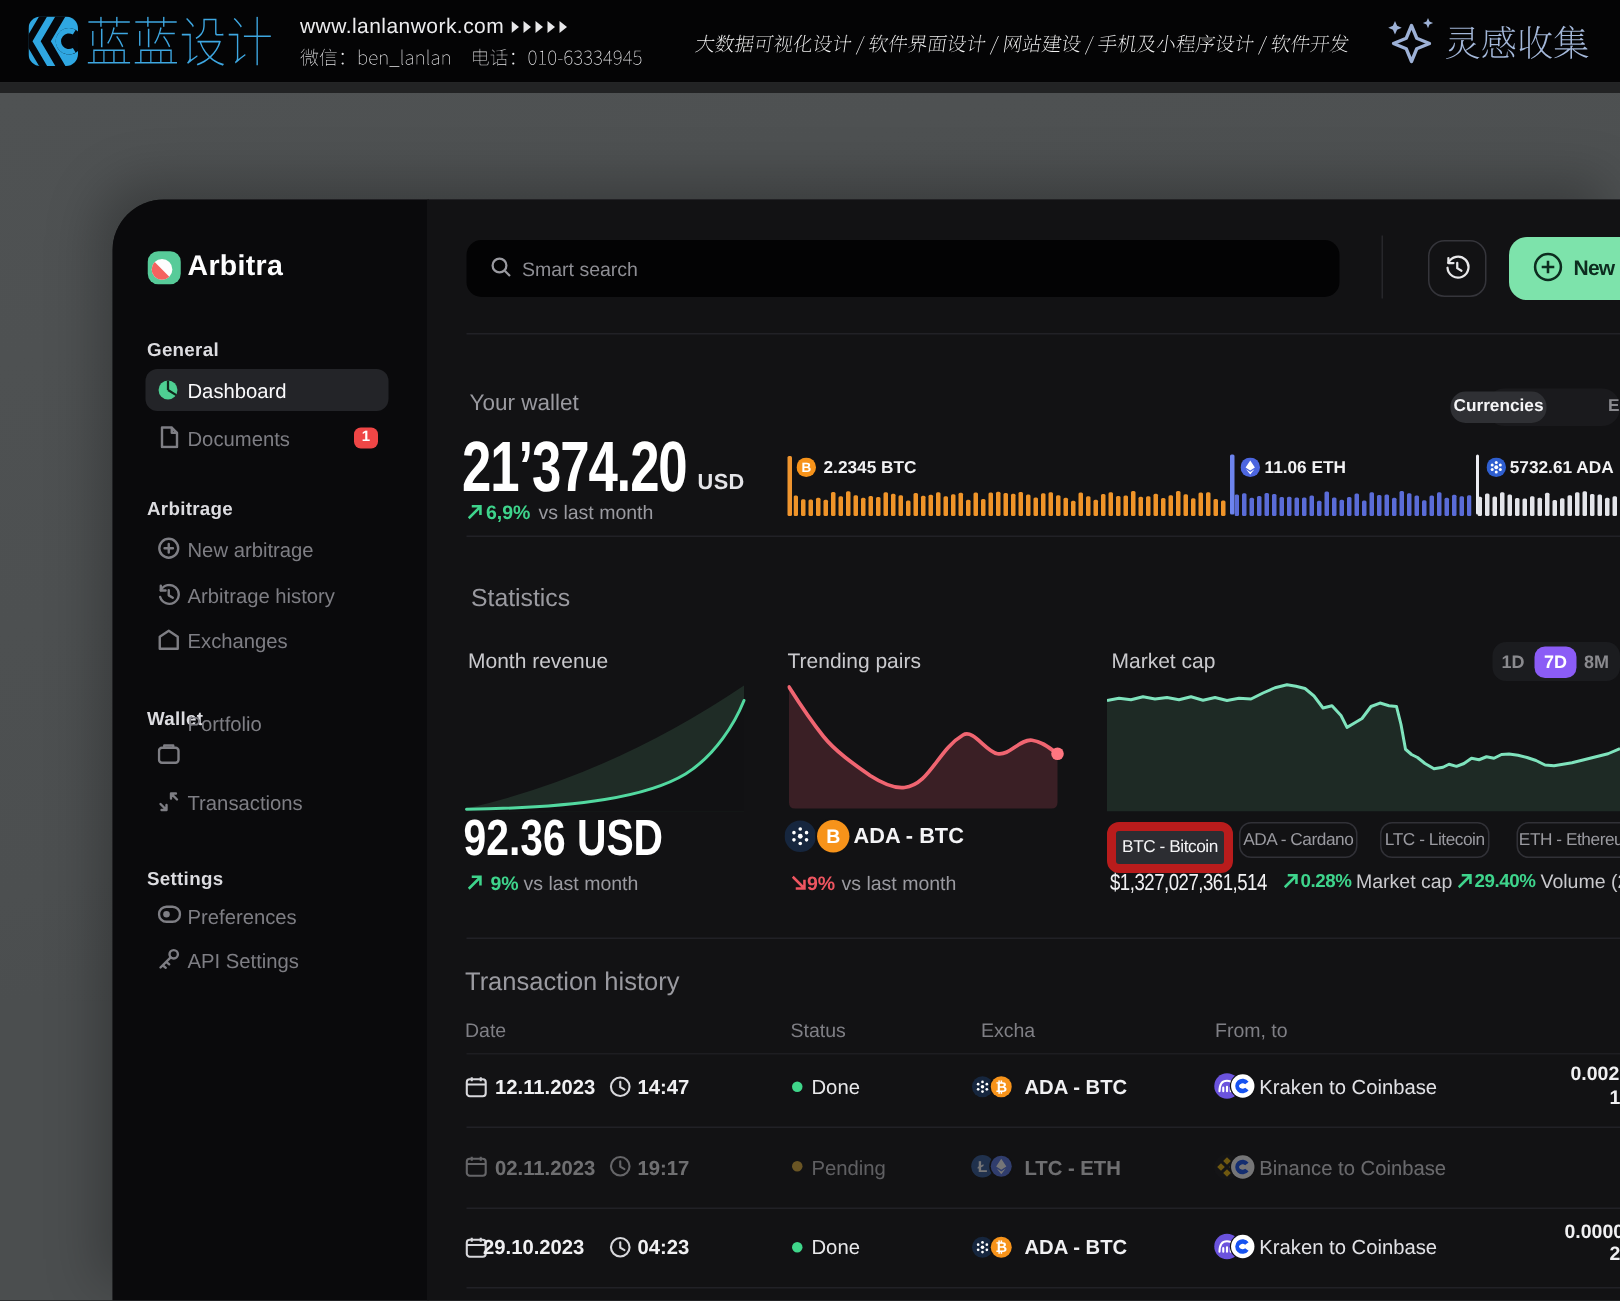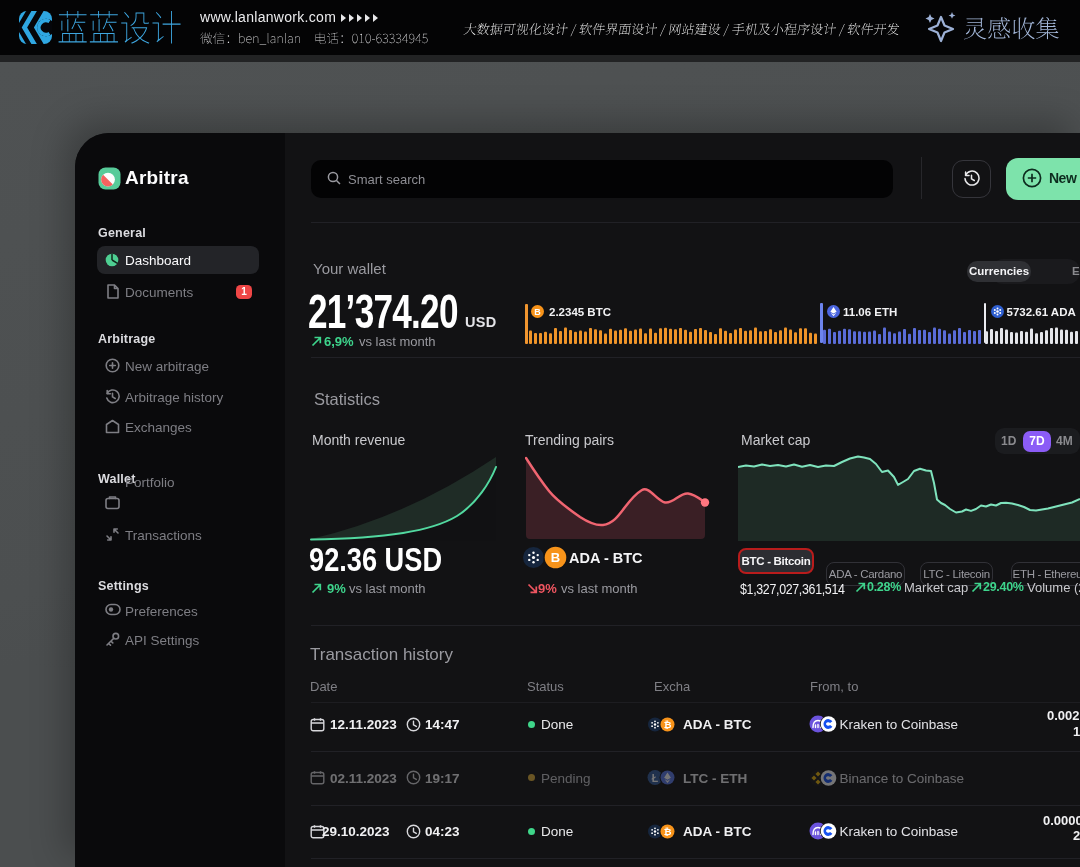--- a/index.html
+++ b/index.html
@@ -19,22 +19,22 @@
   .sicon{stroke:#7e7e84;fill:none;stroke-width:1.6;stroke-linecap:round;stroke-linejoin:round;}
   
   #main{left:210px;top:0;width:795px;height:734px;background:#121214;}
   .gray{color:#9a9aa0;}
   .grn{color:#3ed48c;}
   .red{color:#ee5560;}
   .sep{height:1px;background:#212126;}
   .big{font-weight:bold;color:#fff;white-space:nowrap;transform-origin:left bottom;display:inline-block;}
   .chip{position:absolute;height:22px;border-radius:8px;font-size:11.5px;line-height:22px;
         padding:0;text-align:center;letter-spacing:-0.3px;white-space:nowrap;overflow:hidden;}
-  .chip.on{background:#2c2d32;color:#f4f4f6;font-weight:bold;border:2px solid #b91c1c;}
-  .chip.off{border:1px solid #313137;color:#9a9aa0;margin-top:14px;}
+  .chip.on{background:#2c2d32;color:#f4f4f6;font-weight:normal;border:6px solid #b91c1c;}
+  .chip.off{border:1px solid #313137;color:#9a9aa0;}
   .tname{font-size:13.5px;font-weight:bold;color:#f0f0f2;}
   .tgray{font-size:13.5px;color:#c9c9cd;}
   .hcol{font-size:13px;color:#7f7f85;}
 </style></head>
 <body>
 
 <div class="abs" id="hdr">
   <svg class="abs" style="left:19px;top:11px" width="33" height="33" viewBox="0 0 33 33">
     <defs>
         <clipPath id="lsq">
@@ -361,21 +361,21 @@
 
     <svg class="abs" style="left:453px;top:320px" width="342" height="88" viewBox="0 0 342 88">
       <path d="M0 14 L8 12.5 L16 13.5 L24 11.5 L32 13 L40 12 L48 13.5 L56 11.5 L64 13.8 L72 12 L80 14 L88 12.5 L96 13 L104 9 L112 5.5 L120 3.5 L126 4.5 L132 6 L138 11 L144 19 L150 17.5 L156 24 L160 31.9 L165 29 L170 26 L176 18 L182 15.7 L188 17.5 L193 18 L196 30 L199 46.5 L203 50 L207 52 L212 56 L218 59.5 L224 58.5 L228 56.5 L233 57.9 L238 56 L243 52.5 L248 53.5 L253 51.5 L258 52.5 L263 50 L268 49.7 L274 50.5 L280 52 L286 54 L292 57 L298 57.5 L304 56.5 L310 55.5 L316 54 L322 52.5 L328 51 L334 49.5 L342 46 L342 88 L0 88 Z" fill="#1e2a25"></path>
       <path d="M0 14 L8 12.5 L16 13.5 L24 11.5 L32 13 L40 12 L48 13.5 L56 11.5 L64 13.8 L72 12 L80 14 L88 12.5 L96 13 L104 9 L112 5.5 L120 3.5 L126 4.5 L132 6 L138 11 L144 19 L150 17.5 L156 24 L160 31.9 L165 29 L170 26 L176 18 L182 15.7 L188 17.5 L193 18 L196 30 L199 46.5 L203 50 L207 52 L212 56 L218 59.5 L224 58.5 L228 56.5 L233 57.9 L238 56 L243 52.5 L248 53.5 L253 51.5 L258 52.5 L263 50 L268 49.7 L274 50.5 L280 52 L286 54 L292 57 L298 57.5 L304 56.5 L310 55.5 L316 54 L322 52.5 L328 51 L334 49.5 L342 46" stroke="#7fe3bd" stroke-width="2" fill="none" stroke-linejoin="round"></path>
     </svg>
 
     <div class="abs" style="left:710px;top:295px;width:85px;height:26px;border-radius:9px;background:#1b1c1f;"></div>
     <div class="abs" style="left:716px;top:301px;font-size:12px;font-weight:bold;color:#8a8a8e;">1D</div>
     <div class="abs" style="left:738px;top:297.5px;width:28px;height:21px;border-radius:7px;background:#8b5cf6;
          color:#fff;font-size:12px;font-weight:bold;text-align:center;line-height:21px;">7D</div>
-    <div class="abs" style="left:771px;top:301px;font-size:12px;font-weight:bold;color:#8a8a8e;">4M</div>
+    <div class="abs" style="left:771px;top:301px;font-size:12px;font-weight:bold;color:#8a8a8e;">8M</div>
 
     <div class="abs big" style="left:24px;top:406.5px;font-size:34px;transform:scaleX(0.8);">92.36 USD</div>
     <svg class="abs" style="left:26px;top:450px" width="11" height="11" viewBox="0 0 11 11">
       <path d="M1.5 9.5 L9 2 M3.5 1.5 L9.3 1.5 L9.3 7.3" stroke="#3ed48c" stroke-width="1.7" fill="none"></path>
     </svg>
     <div class="abs grn" style="left:42px;top:448px;font-size:13px;font-weight:bold;">9%</div>
     <div class="abs gray" style="left:64px;top:448px;font-size:13px;">vs last month</div>
 
     <svg class="abs" style="left:238px;top:412px" width="45" height="25" viewBox="0 0 45 25">
       <circle cx="10.5" cy="12.5" r="10.5" fill="#16263e"></circle>

